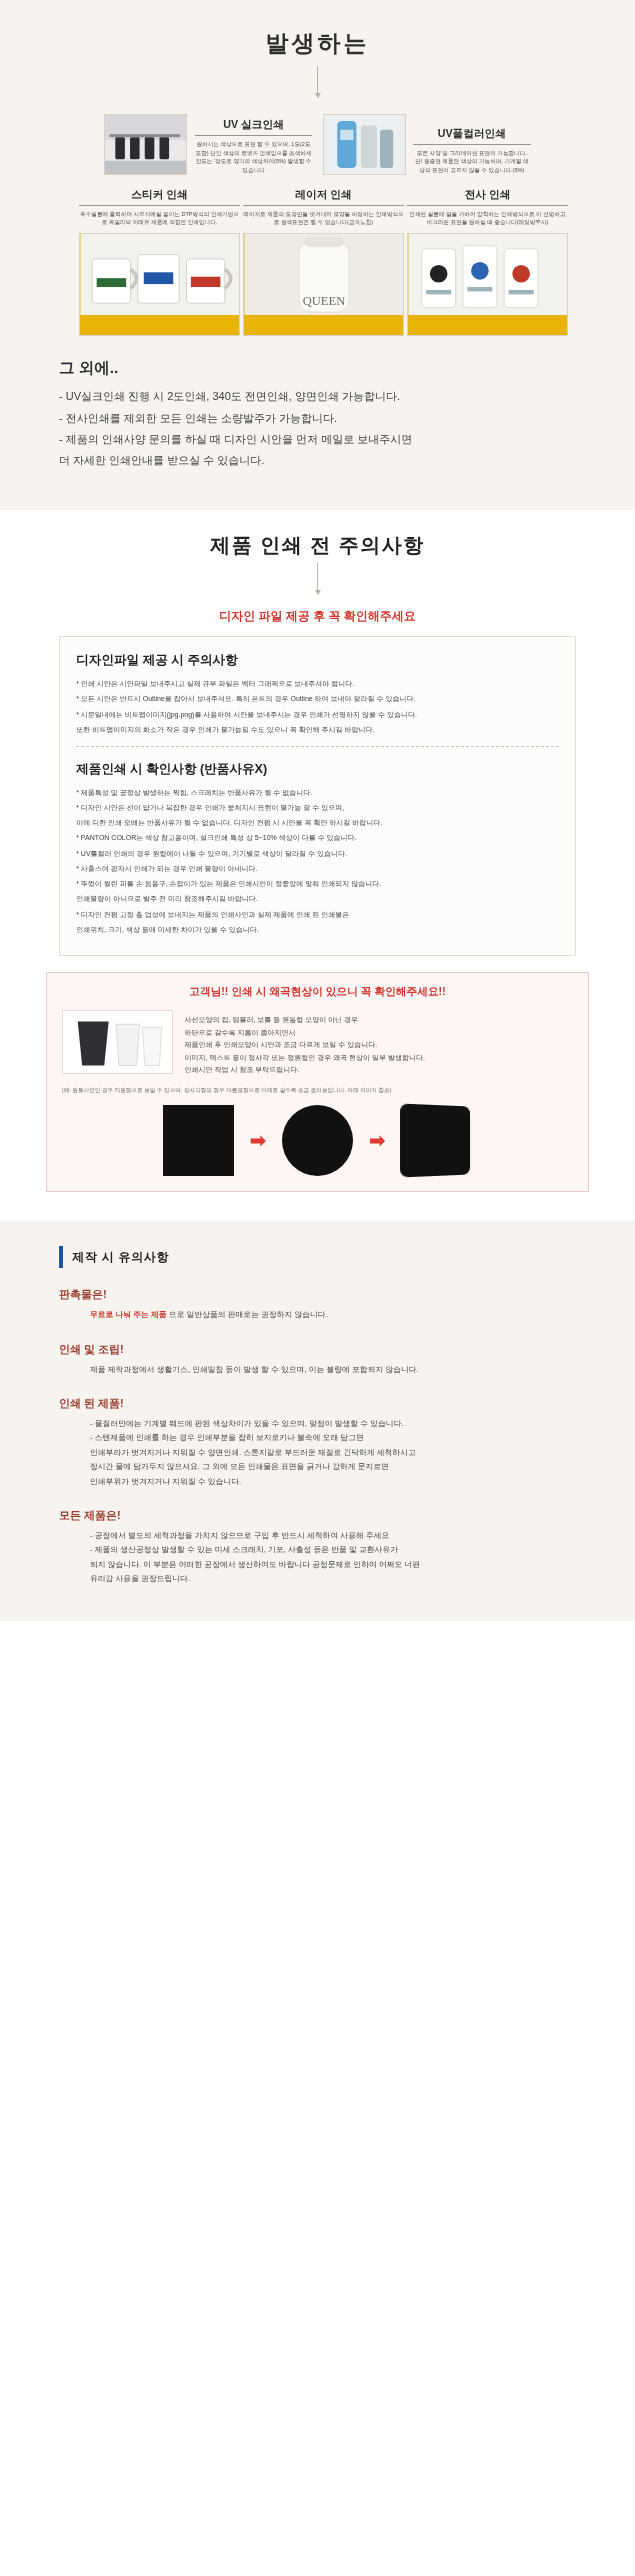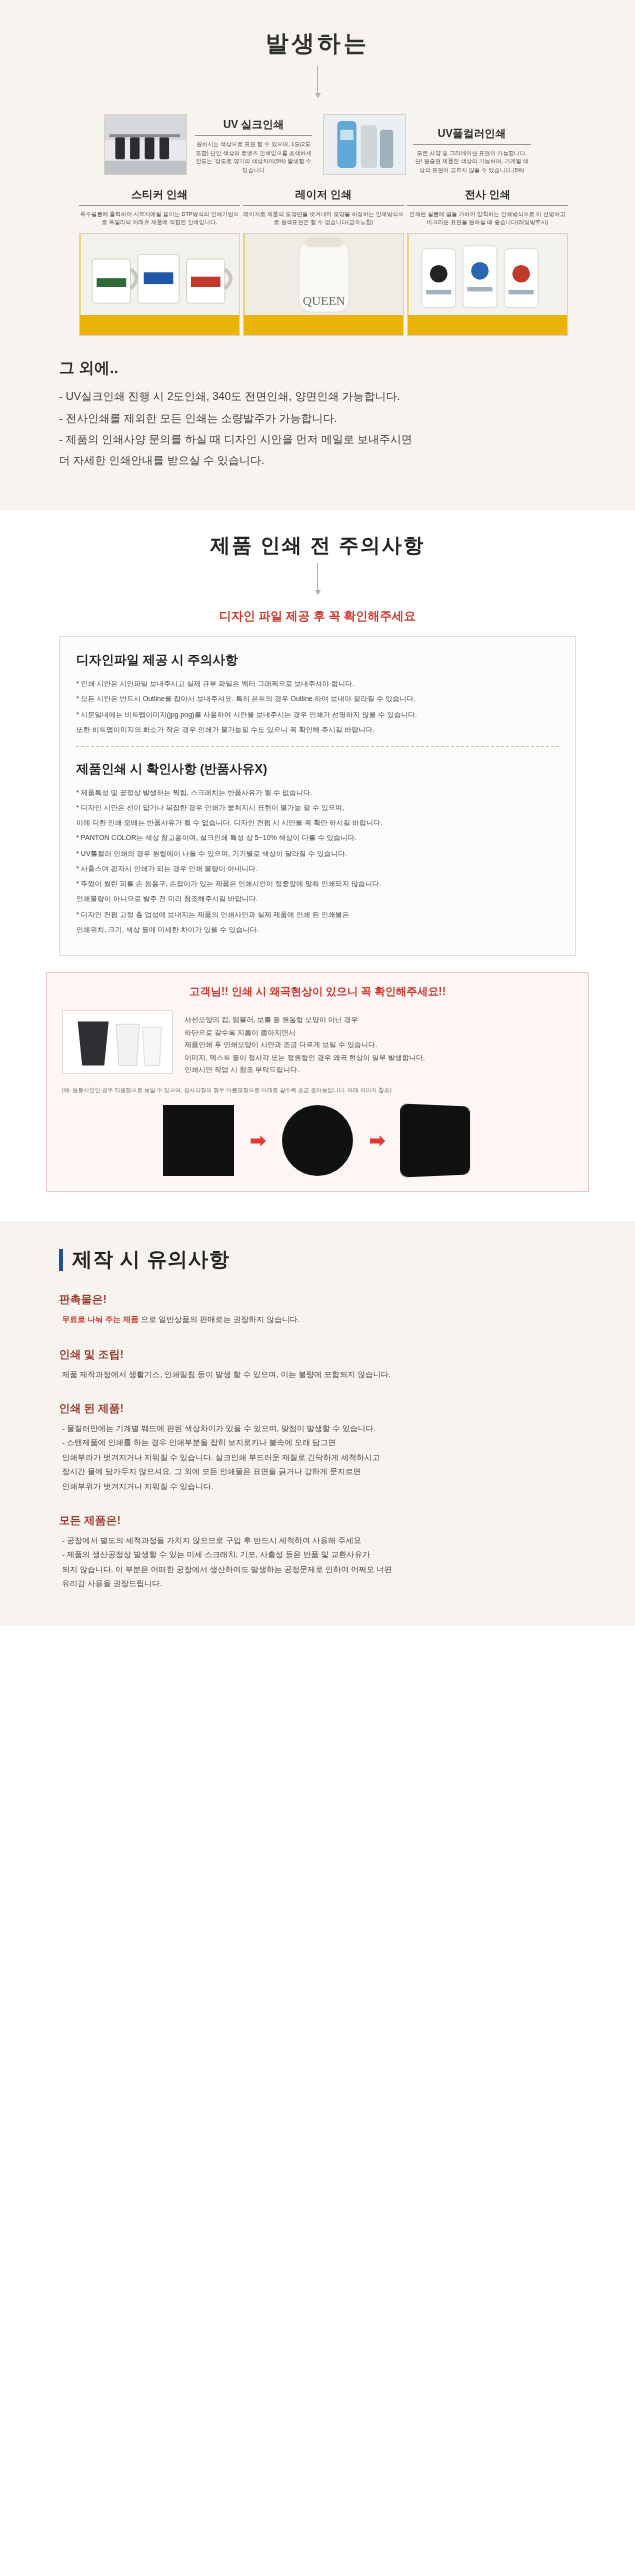--- a/index.html
+++ b/index.html
@@ -105,29 +105,29 @@
   .shapes { display: flex; align-items: center; justify-content: center; gap: 16.2px; margin-top: 10.3px; }
   .sq { width: 71px; height: 71px; background: #111; }
   .ci { width: 71px; height: 71px; background: #111; border-radius: 50%; }
   .tr { width: 71px; height: 71px; background: #111; border-radius: 7.4px;
         transform: perspective(148px) rotateY(10deg); }
   .red-arrow { color: #e03b2f; font-size: 19px; font-weight: bold; }
 
   
   .sec3 { background: #f7f4ef; padding: 25px 0 34px; }
   .sec3-title {
-    width: 517px; margin: 0 auto; font-size: 20px; font-weight: bold;
+    width: 517px; margin: 0 auto; font-size: 12px; font-weight: bold;
     color: #222; letter-spacing: 0.7px; display: flex; align-items: center; gap: 8.9px;
   }
   .bar { width: 4.4px; height: 22px; background: #1b52a4; display: inline-block; }
   .block { width: 517px; margin: 19px auto 0; }
   .block-h {
     font-size: 11px; font-weight: bold; color: #9a3a2e; margin-bottom: 5.9px;
   }
-  .block-p { font-size: 7.8px; line-height: 1.85; color: #3d3d3d; margin-left: 3px; }
+  .block-p { font-size: 7.8px; line-height: 1.85; color: #3d3d3d; margin-left: 31px; }
   .block-p .r { color: #d0382f; font-weight: bold; }
 </style>
 </head>
 <body>
 
 <div class="page">
 
   <div class="sec1">
     <div class="title-main">발생하는</div>
     <div class="arrow-down"></div>
@@ -327,28 +327,28 @@
 
     <div class="block">
       <div class="block-h">인쇄 및 조립!</div>
       <div class="block-p">제품 제작과정에서 생활기스, 인쇄밑침 등이 발생 할 수 있으며, 이는 불량에 포함되지 않습니다.</div>
     </div>
 
     <div class="block">
       <div class="block-h">인쇄 된 제품!</div>
       <div class="block-p">- 물질러만에는 기계별 붸드에 판된 색상차이가 있을 수 있으며, 맞점이 발생할 수 있습니다.</div>
       <div class="block-p">- 스텐제품에 인쇄를 하는 경우 인쇄부분을 잡히 보지로키나 불속에 오래 담그면</div>
-      <div class="block-p">  인쇄부라가 벗겨지거나 지워질 수 있습니다. 실크인쇄 부드러운 재질로 긴닥하게 세척하시고</div>
+      <div class="block-p">  인쇄부라가 벗겨지거나 지워질 수 양면인쇄. 스톤지같로 부드러운 재질로 긴닥하게 세척하시고</div>
       <div class="block-p">  장시간 물에 담가두지 않으셔요. 그 외에 모든 인쇄물은 표면을 긁거나 강하게 문지르면</div>
       <div class="block-p">  인쇄부위가 벗겨지거나 지워질 수 있습니다.</div>
     </div>
 
     <div class="block">
       <div class="block-h">모든 제품은!</div>
       <div class="block-p">- 공장에서 별도의 세척과정을 가치지 않으므로 구입 후 반드시 세척하여 사용해 주세요</div>
       <div class="block-p">- 제품의 생산공정상 발생할 수 있는 미세 스크래치, 기포, 사출성 등은 반품 및 교환사유가</div>
-      <div class="block-p">  되지 않습니다. 이 부분은 어떠한 공장에서 생산하여도 발생하는 공정문제로 인하여 어쩌오 너편</div>
+      <div class="block-p">  되지 않습니다. 이 부분은 어떠한 공장에서 생산하여도 바랍니다 공정문제로 인하여 어쩌오 너편</div>
       <div class="block-p">  유리감 사용을 권장드립니다.</div>
     </div>
   </div>
 
 </div>
 
 
 </body></html>

